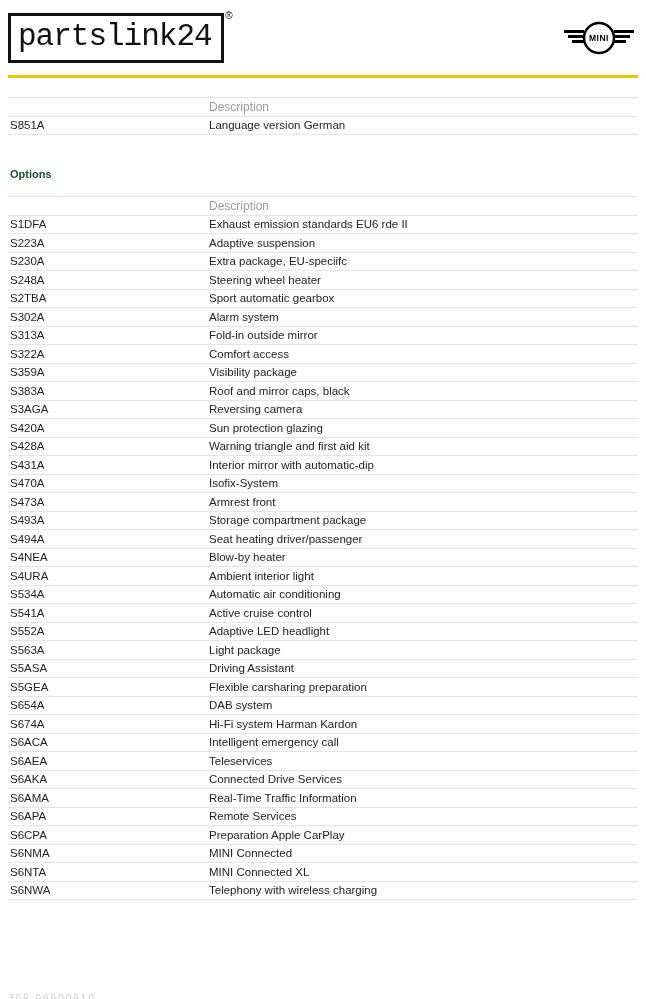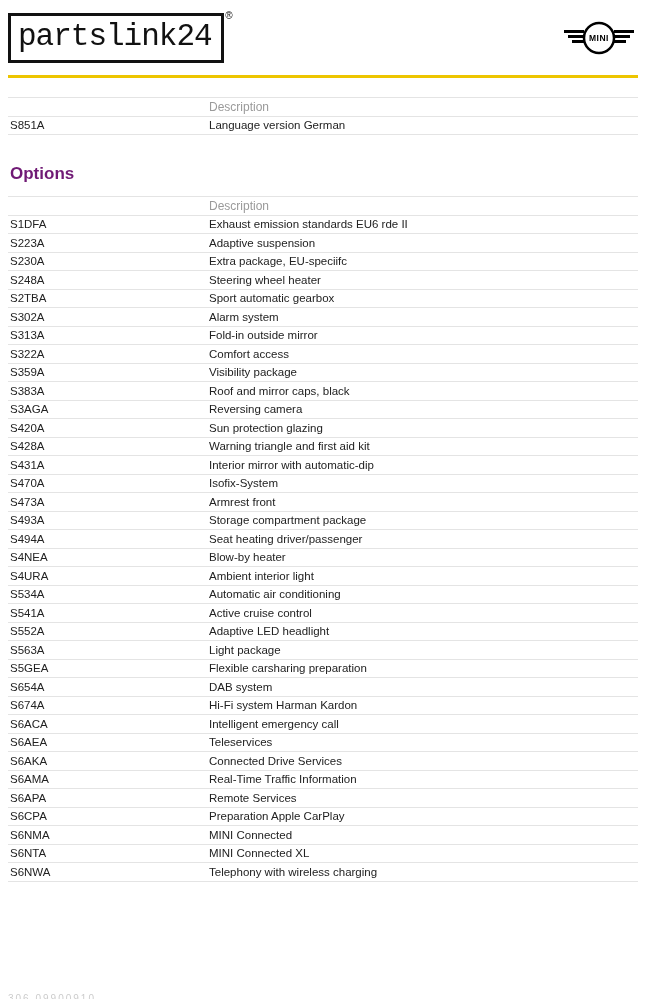--- a/index.html
+++ b/index.html
@@ -89,22 +89,22 @@
     border-top: 1px solid #e4e4e4;
     color: #9a9a9a;
     font-size: 12px;
   }
   .data-table th:first-child, .data-table td:first-child {
     padding-left: 2px;
   }
   .col-code { width: 197px; }
 
   .section-title {
-    color: #701a75;
-    font-size: 17px;
+    color: #14532d;
+    font-size: 11px;
     line-height: 20px;
     font-weight: bold;
     margin: 29px 0 0 2px;
   }
 
   
   .footer-stamp {
     position: absolute;
     left: 8px;
     bottom: -5px;
@@ -293,20 +293,24 @@
         <tr>
           <td>S552A</td>
           <td>Adaptive LED headlight</td>
         </tr>
 
         <tr>
           <td>S563A</td>
           <td>Light package</td>
         </tr>
 
+        <tr>
+          <td>S5ASA</td>
+          <td>Driving Assistant</td>
+        </tr>
 
 
         <tr>
           <td>S5GEA</td>
           <td>Flexible carsharing preparation</td>
         </tr>
 
         <tr>
           <td>S654A</td>
           <td>DAB system</td>

